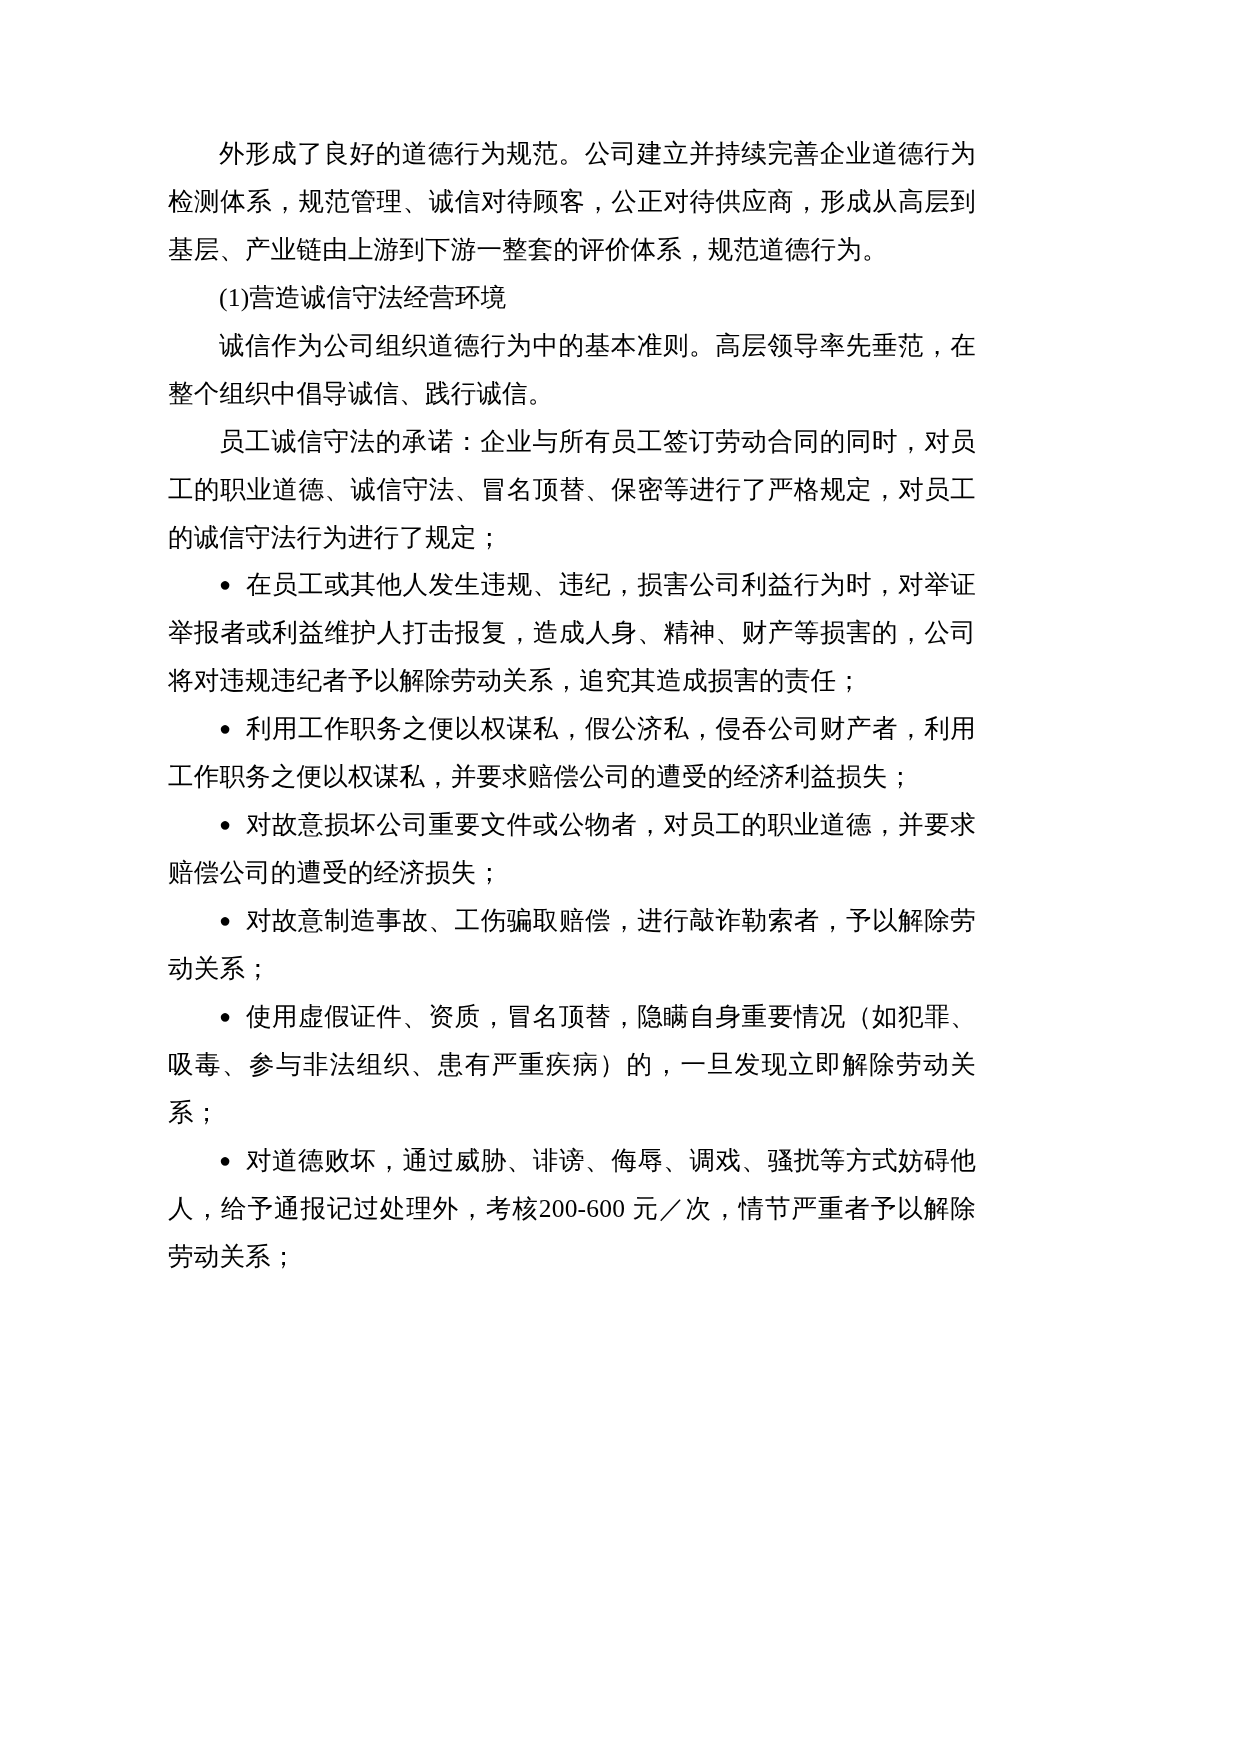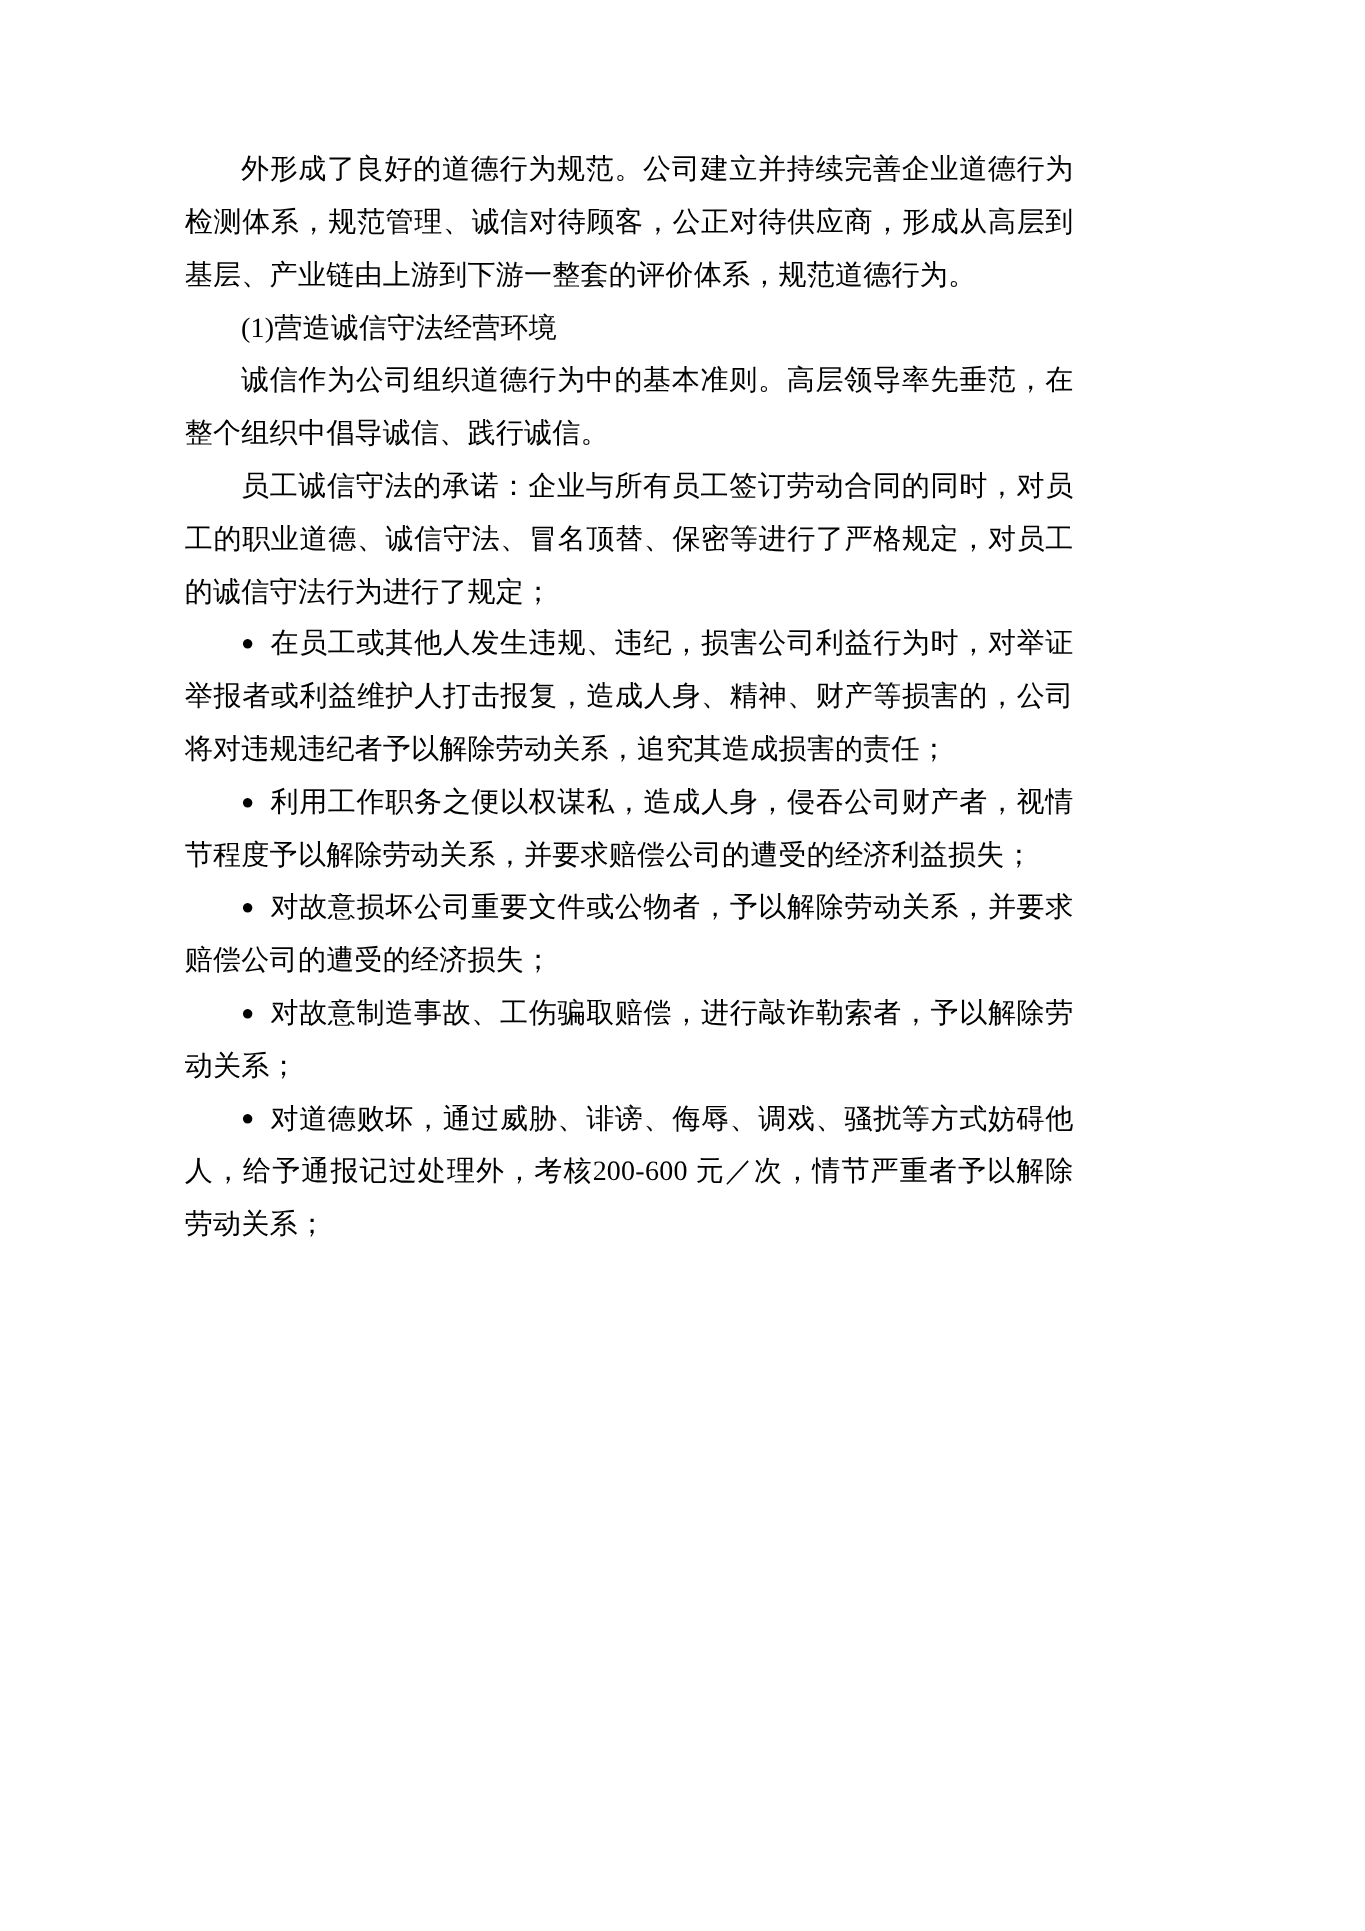--- a/index.html
+++ b/index.html
@@ -58,25 +58,26 @@
 
     <p class="indent2">(1)营造诚信守法经营环境</p>
 
     <p class="indent2">诚信作为公司组织道德行为中的基本准则。高层领导率先垂范，在整个组织中倡导诚信、践行诚信。</p>
 
     <p class="indent2">员工诚信守法的承诺：企业与所有员工签订劳动合同的同时，对员工的职业道德、诚信守法、冒名顶替、保密等进行了严格规定，对员工的诚信守法行为进行了规定；</p>
 
     <p class="bullet-line"><span class="bullet-dot">●</span><span class="gap-sp"></span><span>在员工或其他人发生违规、违纪，损害公司利益行为时，对举证举报者或利益维护人打击报复，造成人身、精神、财产等损害的，公司将对违规违纪者予以解除劳动关系，追究其造成损害的责任；</span></p>
 
 
-    <p class="bullet-line"><span class="bullet-dot">●</span><span class="gap-sp"></span><span>利用工作职务之便以权谋私，造成人身，侵吞公司财产者，视情节程度予以解除劳动关系，并要求赔偿公司的遭受的经济利益损失；</span></p>
+    <p class="bullet-line"><span class="bullet-dot">●</span><span class="gap-sp"></span><span>利用工作职务之便以权谋私，假公济私，侵吞公司财产者，利用工作职务之便以权谋私，并要求赔偿公司的遭受的经济利益损失；</span></p>
 
 
-    <p class="bullet-line"><span class="bullet-dot">●</span><span class="gap-sp"></span><span>对故意损坏公司重要文件或公物者，予以解除劳动关系，并要求赔偿公司的遭受的经济损失；</span></p>
+    <p class="bullet-line"><span class="bullet-dot">●</span><span class="gap-sp"></span><span>对故意损坏公司重要文件或公物者，对员工的职业道德，并要求赔偿公司的遭受的经济损失；</span></p>
 
     <p class="bullet-line"><span class="bullet-dot">●</span><span class="gap-sp"></span><span>对故意制造事故、工伤骗取赔偿，进行敲诈勒索者，予以解除劳动关系；</span></p>
 
+    <p class="bullet-line"><span class="bullet-dot">●</span><span class="gap-sp"></span><span>使用虚假证件、资质，冒名顶替，隐瞒自身重要情况（如犯罪、吸毒、参与非法组织、患有严重疾病）的，一旦发现立即解除劳动关系；</span></p>
 
     <p class="bullet-line"><span class="bullet-dot">●</span><span class="gap-sp"></span><span>对道德败坏，通过威胁、诽谤、侮辱、调戏、骚扰等方式妨碍他人，给予通报记过处理外，考核200-600 元／次，情节严重者予以解除劳动关系；</span></p>
 
 
   </div>
 </div>
 
 </body></html>

